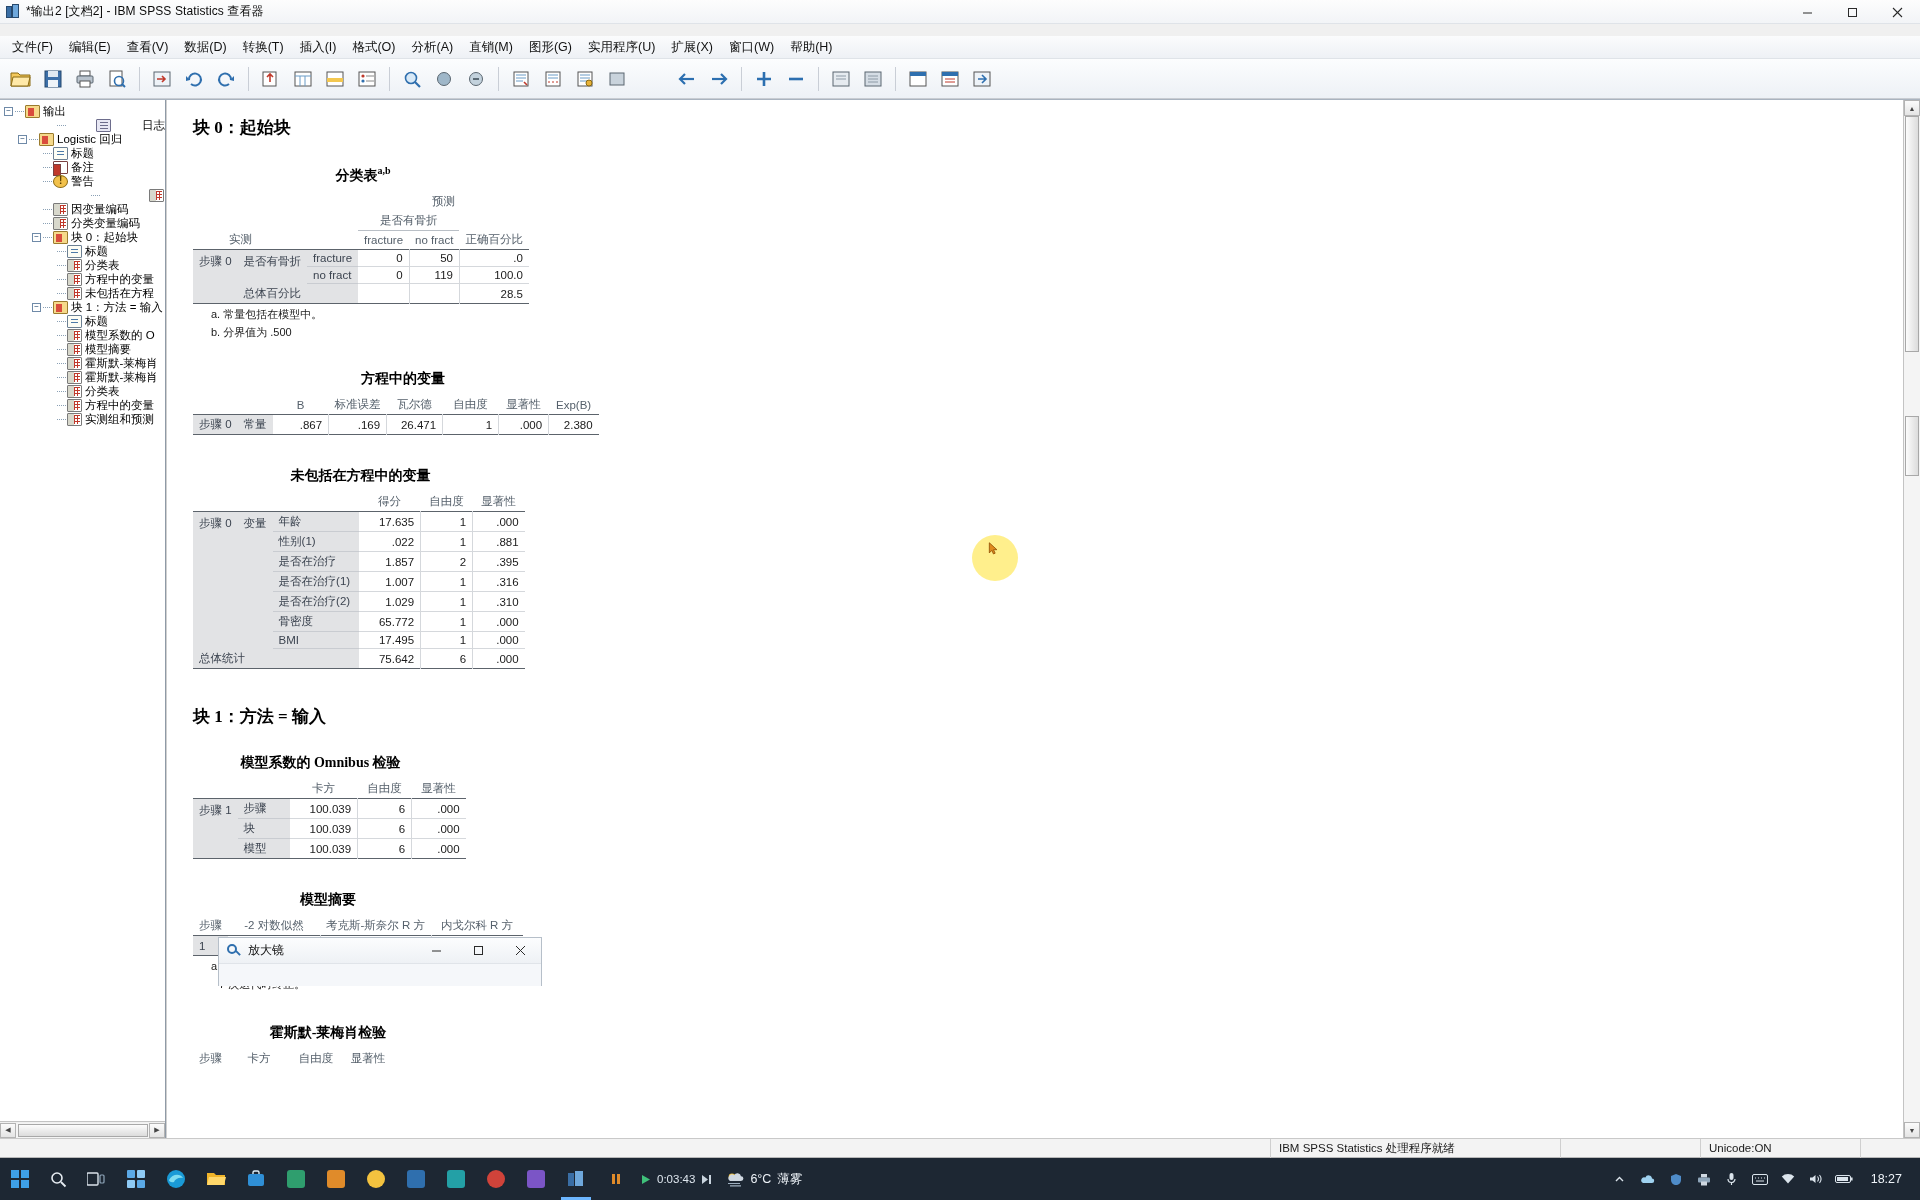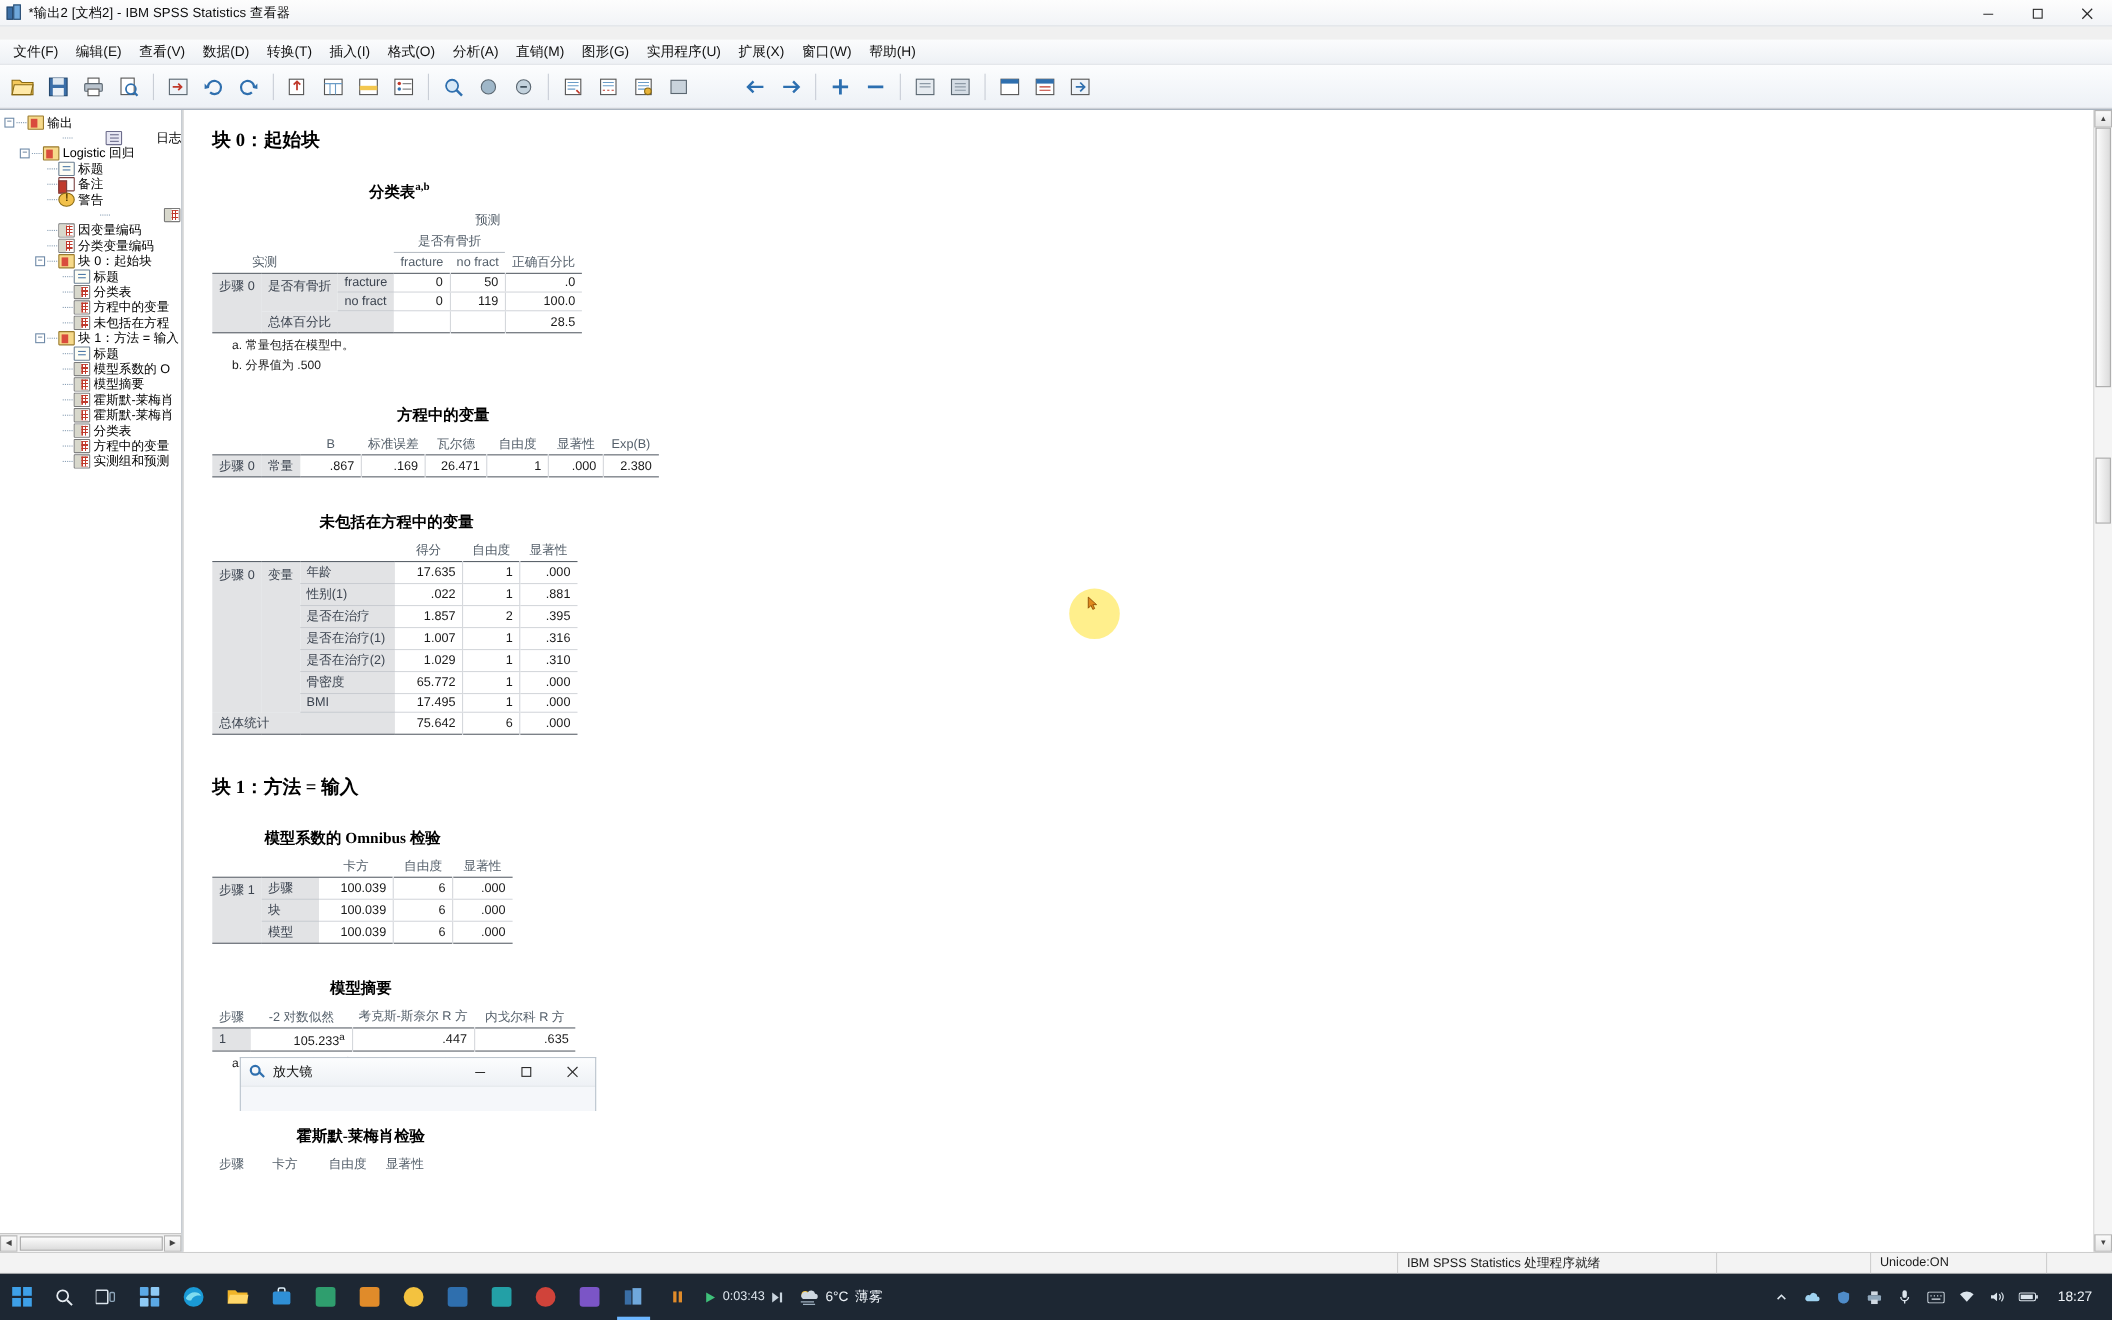--- a/index.html
+++ b/index.html
@@ -200,21 +200,21 @@
   .statusbar {
     height: 19px; flex: 0 0 19px; background:#f3f3f3;
     border-top:1px solid #c9c9c9; display:flex; align-items:center;
     font-size:11.5px; color:#1a1a1a;
   }
   .sb-cell { border-left:1px solid #cfcfcf; height:19px; display:flex; align-items:center; padding:0 8px; }
   .sb-flex { flex:1 1 auto; }
 
   
   .magnifier {
-    position:absolute; left:218px; top:961px; width:324px; height:49px;
+    position:absolute; left:218px; top:937px; width:324px; height:49px;
     background:#f5f7fa; border:1px solid #b6bfc9; border-bottom:none;
     display:flex; flex-direction:column; z-index: 20;
   }
   .mag-title { height:26px; display:flex; align-items:center; padding-left:8px;
     background:linear-gradient(#fcfdfe,#eef1f5); border-bottom:1px solid #e0e4e9;}
   .mag-icon { width:14px;height:14px;margin-right:7px;position:relative;}
   .mag-icon .lens{position:absolute;left:0;top:0;width:10px;height:10px;border:2px solid #2f6fae;border-radius:50%;}
   .mag-icon .handle{position:absolute;left:8px;top:8px;width:6px;height:2px;background:#2f6fae;transform:rotate(45deg);}
   .mag-title-text{font-size:12px;color:#111;}
   .mag-btns{margin-left:auto;display:flex;}

